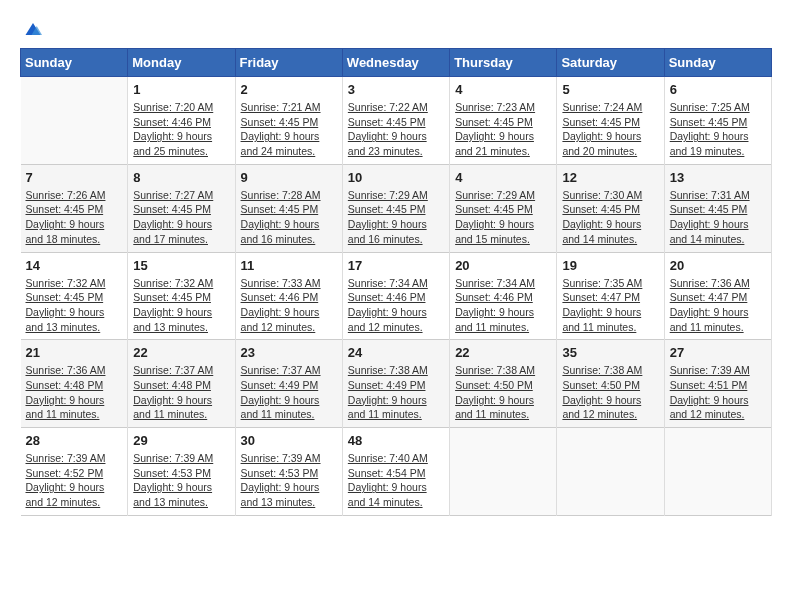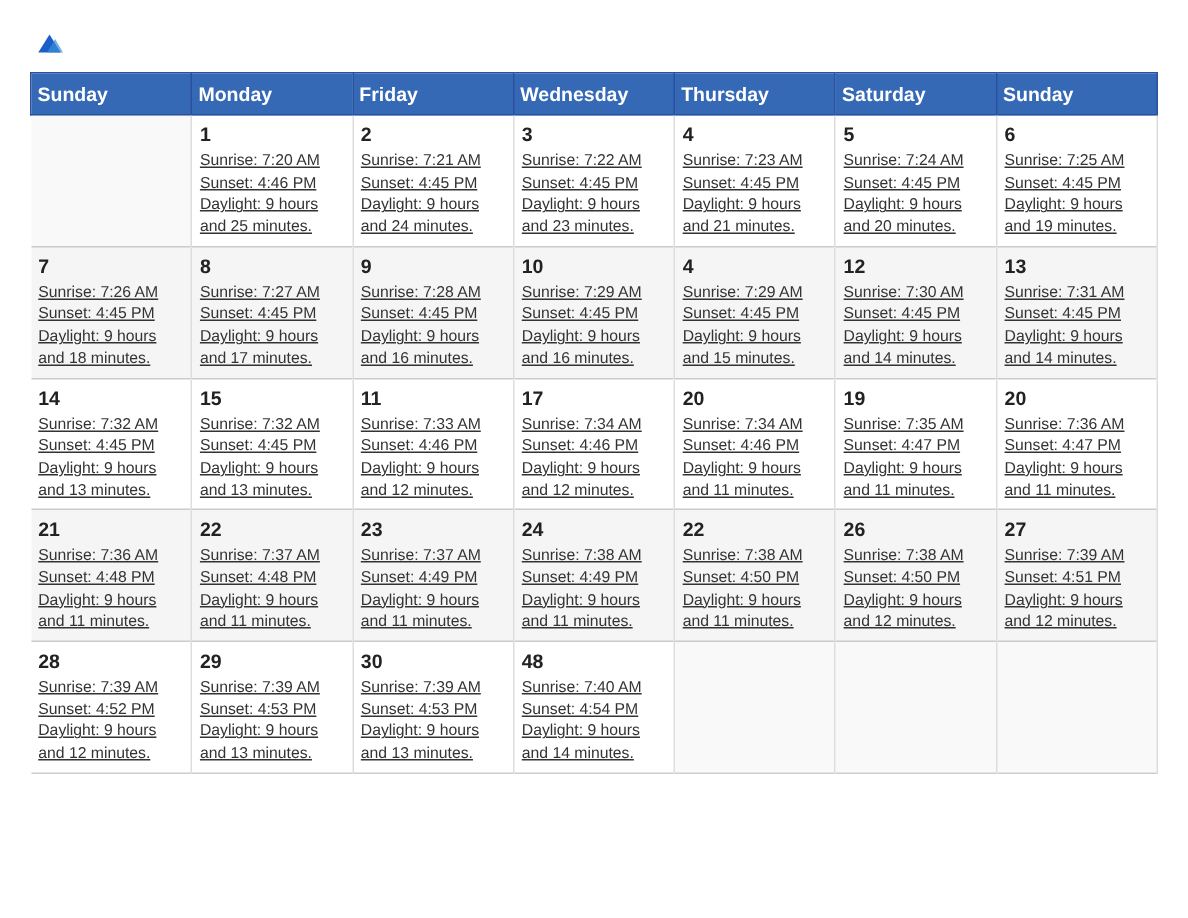--- a/index.html
+++ b/index.html
@@ -287,21 +287,21 @@
           Sunrise: 7:38 AM<br>Sunset: 4:49 PM<br>Daylight: 9 hours and 11 minutes.
         </div>
         </td>
         <td>
           <span class="day-number">22</span>
         <div class="day-info">
           Sunrise: 7:38 AM<br>Sunset: 4:50 PM<br>Daylight: 9 hours and 11 minutes.
         </div>
         </td>
         <td>
-          <span class="day-number">26</span>
+          <span class="day-number">35</span>
         <div class="day-info">
           Sunrise: 7:38 AM<br>Sunset: 4:50 PM<br>Daylight: 9 hours and 12 minutes.
         </div>
         </td>
         <td>
           <span class="day-number">27</span>
         <div class="day-info">
           Sunrise: 7:39 AM<br>Sunset: 4:51 PM<br>Daylight: 9 hours and 12 minutes.
         </div>
         </td>

